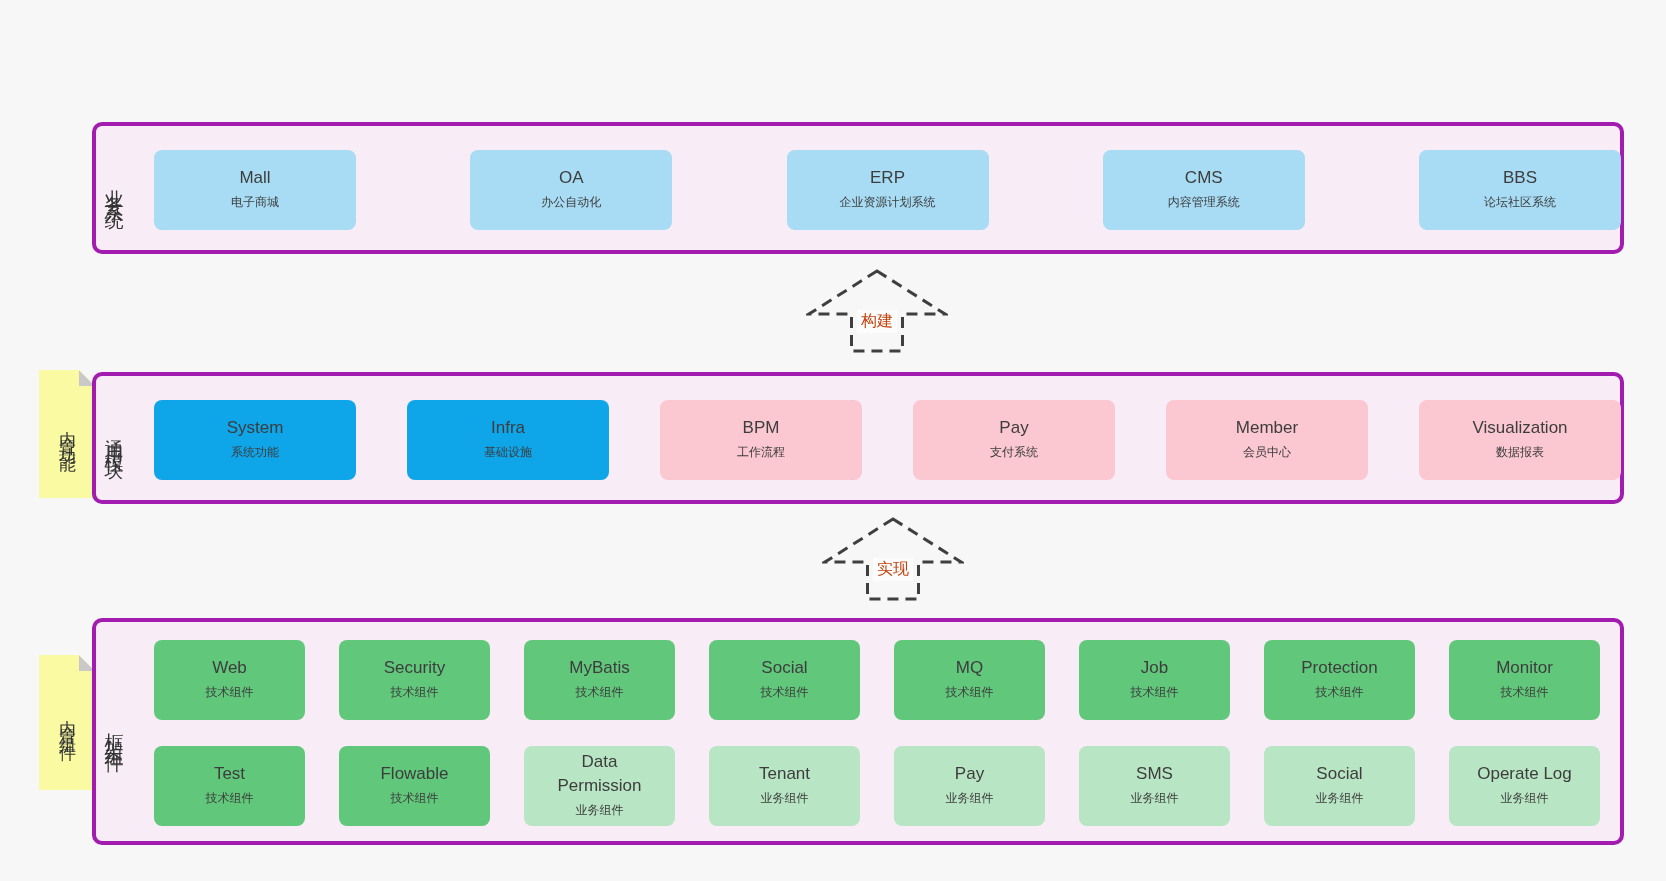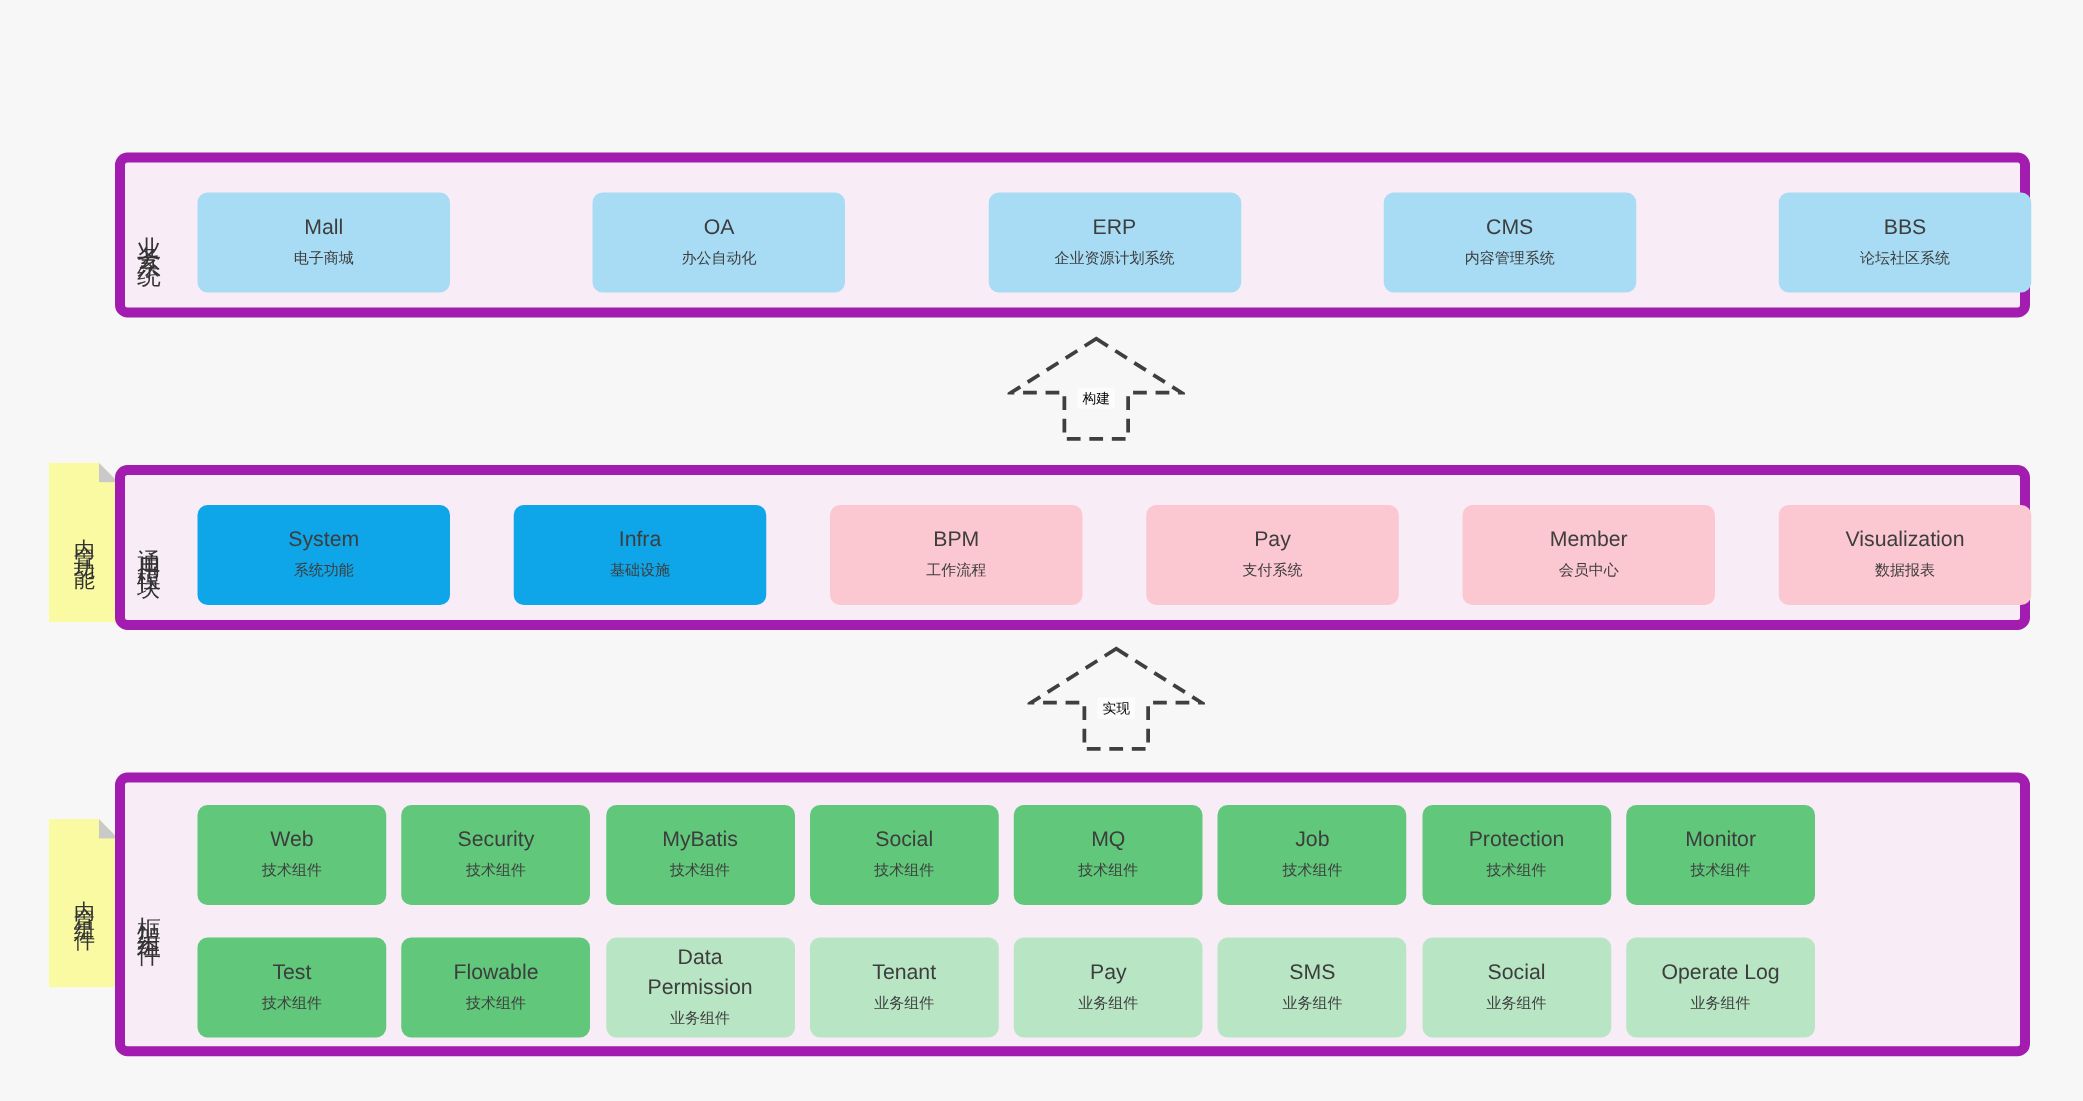--- a/index.html
+++ b/index.html
@@ -3,35 +3,35 @@
 <meta charset="utf-8">
 <style>
   html,body{margin:0;padding:0;background:#f7f7f7;}
   .canvas{
     position:relative;width:1666px;height:881px;background:#f7f7f7;overflow:hidden;
     font-family:"Liberation Sans","DejaVu Sans",sans-serif;color:#3d3d3d;
   }
   
   .panel{
     position:absolute;left:92px;width:1532px;background:#f8edf6;
-    border:8px solid #a21caf;border-radius:10px;z-index:1;box-sizing:border-box;
+    border:4px solid #a21caf;border-radius:10px;z-index:1;box-sizing:border-box;
   }
   .panel-business{top:122px;height:132px;}
   .panel-modules{top:372px;height:132px;}
   .panel-framework{top:618px;height:227px;}
   .side-label{
     position:absolute;left:5px;top:50%;transform:translateY(-50%);
     width:26px;text-align:center;
     writing-mode:vertical-rl;text-orientation:upright;
     font-size:19px;letter-spacing:7px;color:#333;line-height:26px;
   }
   
   .row{position:absolute;display:flex;justify-content:space-between;}
   .row6{left:58px;width:1467px;top:24px;}
-  .row8{left:58px;width:1294px;}
+  .row8{left:58px;width:1446px;}
   .row8.r1{top:18px;}
   .row8.r2{top:124px;}
   .box{
     height:80px;border-radius:8px;display:flex;flex-direction:column;
     justify-content:center;align-items:center;text-align:center;
     padding:0 4px;box-sizing:border-box;
   }
   .row6 .box{width:202px;}
   .row8 .box{width:151px;}
   .box .t{font-size:17px;line-height:24px;white-space:pre-line;}
@@ -57,21 +57,21 @@
     writing-mode:vertical-rl;text-orientation:upright;
     font-size:17px;letter-spacing:8px;color:#333;line-height:22px;
   }
   
   .arrow{position:absolute;width:142px;height:86px;z-index:2;}
   .arrow svg{position:absolute;left:0;top:0;}
   .arrow-build{left:806px;top:268px;}
   .arrow-impl{left:822px;top:516px;}
   .arrow-label{
     position:absolute;left:50%;top:42px;transform:translateX(-50%);
-    background:#fcfcfc;padding:1px 4px;font-size:11px;color:#000000;white-space:nowrap;
+    background:#fcfcfc;padding:1px 4px;font-size:16px;color:#c2410c;white-space:nowrap;
   }
 </style>
 </head>
 <body>
 
 <div class="canvas">
 
   <div class="sticky sticky-modules">
     <span class="fold"></span>
     <span class="v">内置功能</span>

